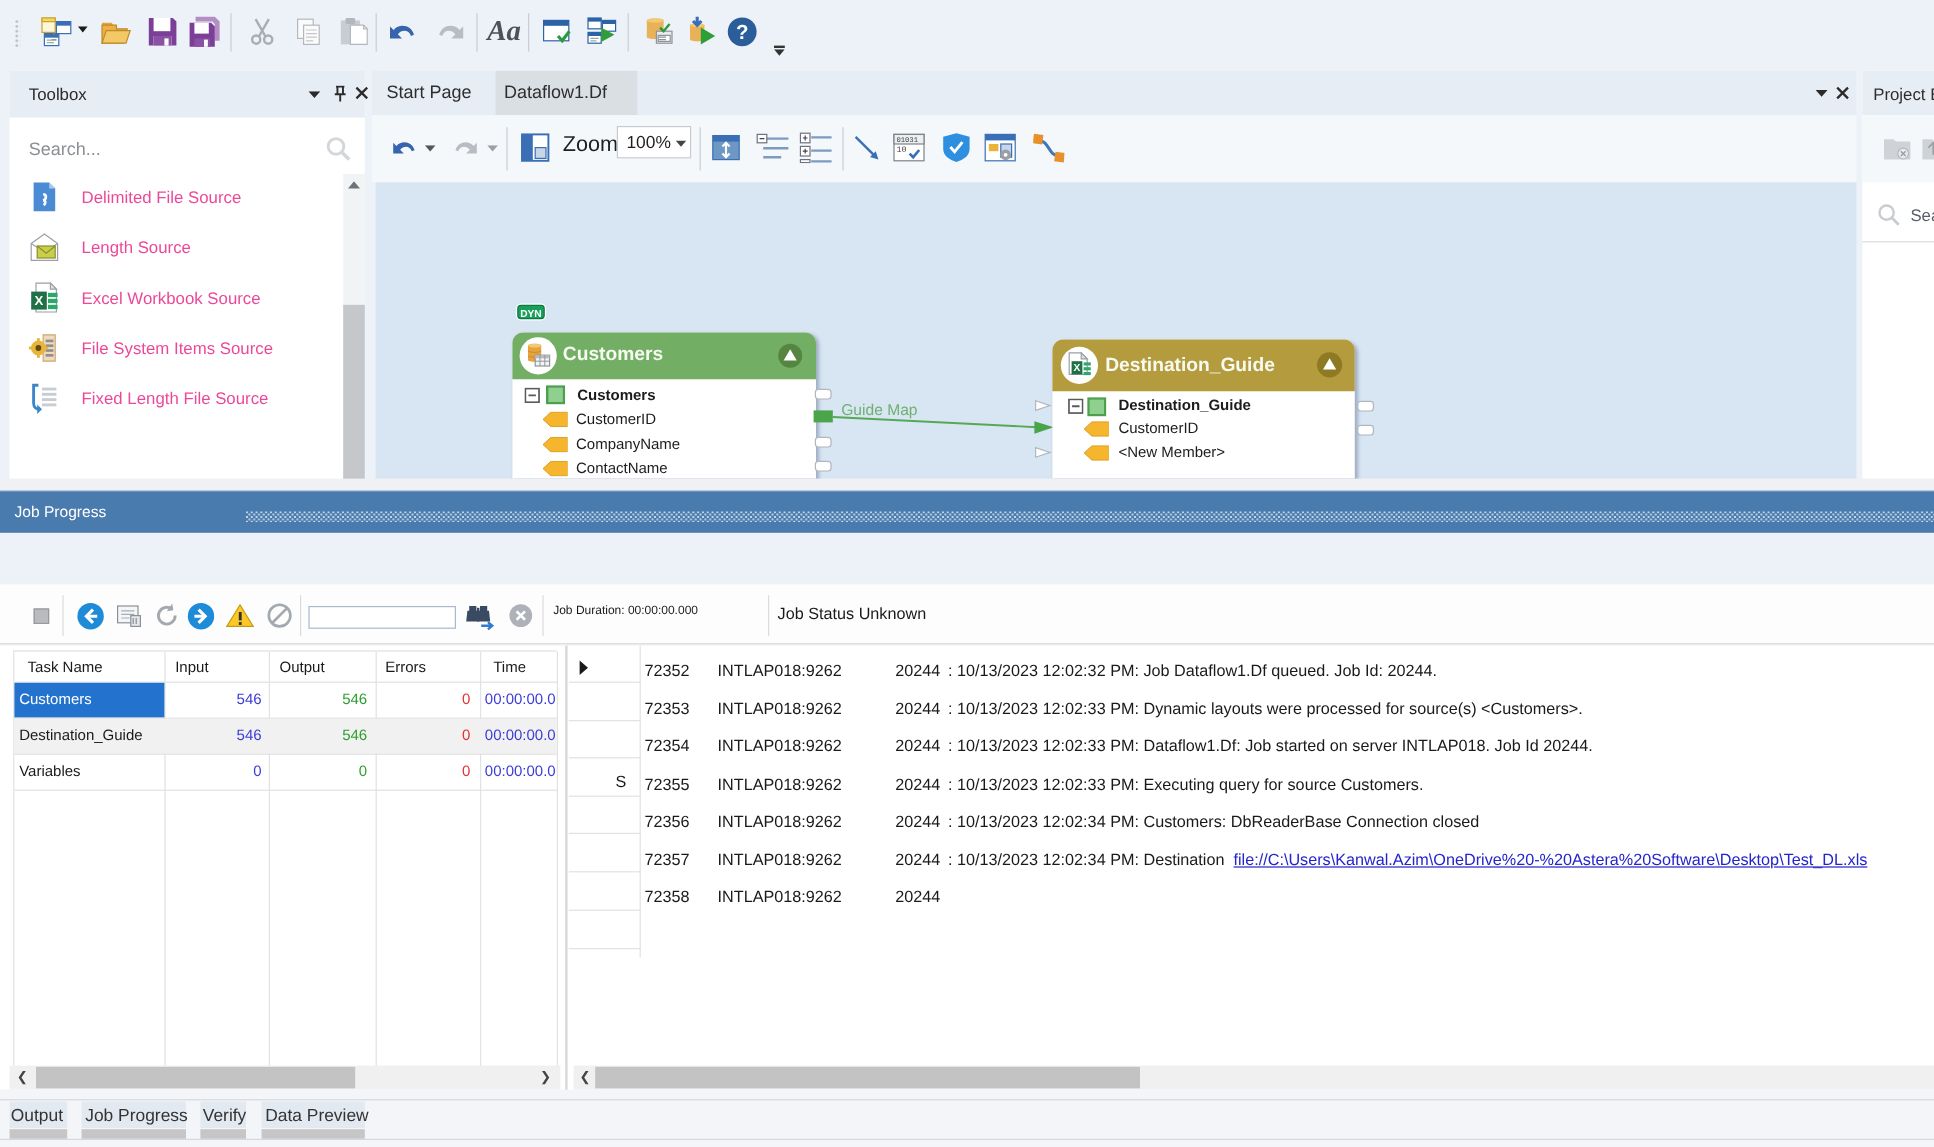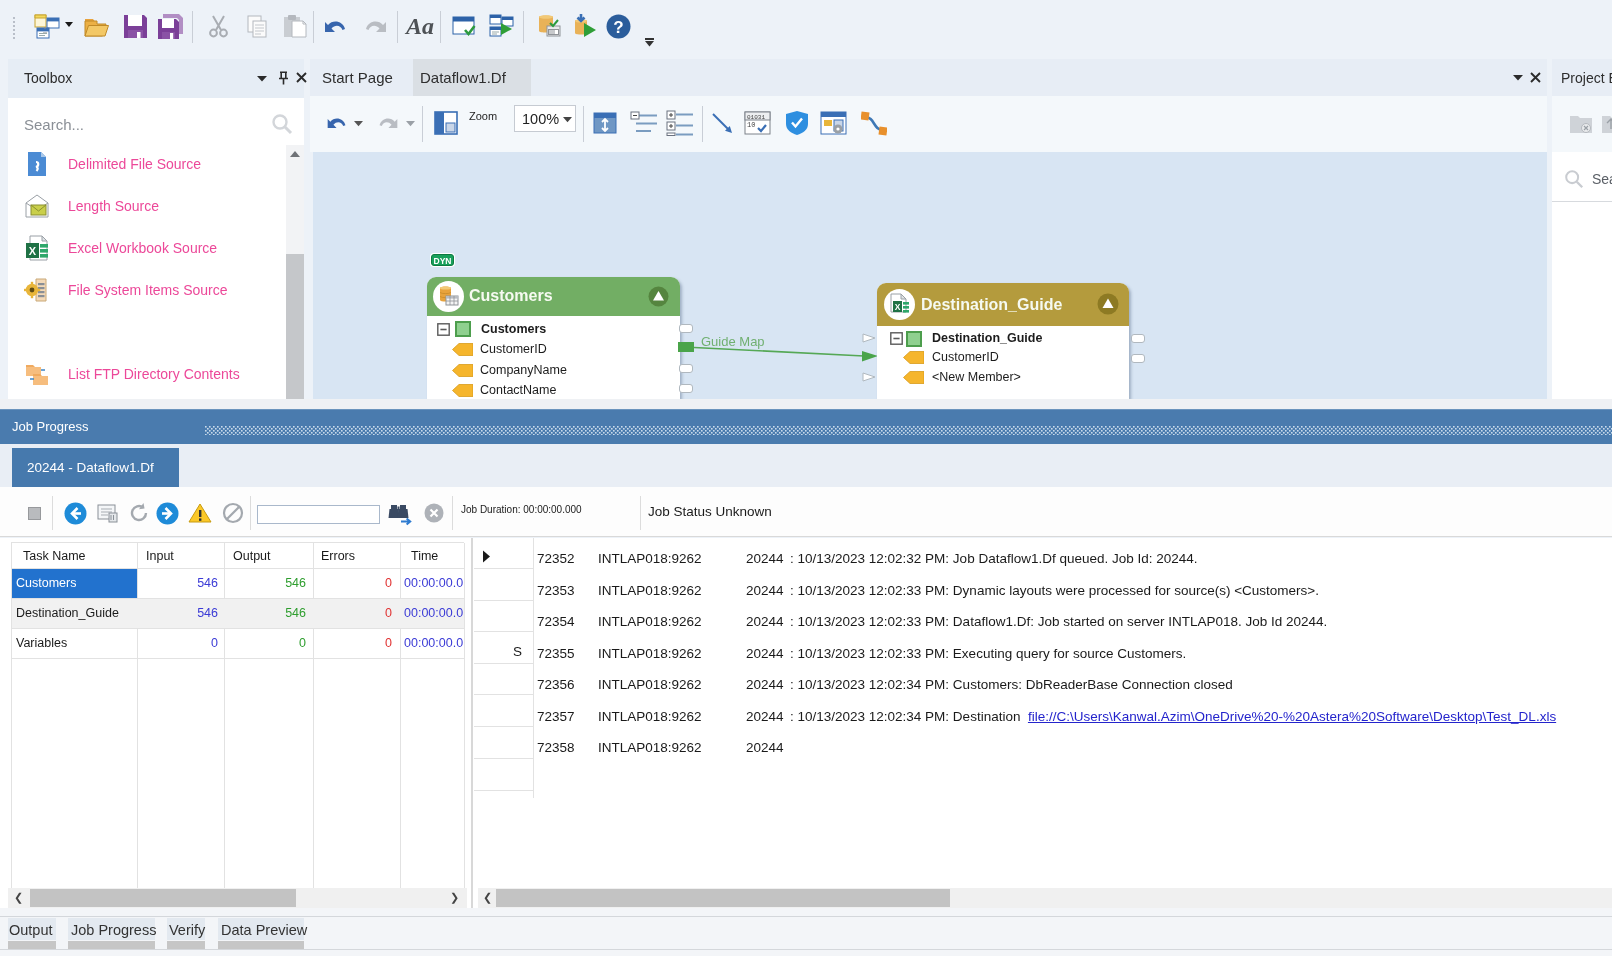--- a/index.html
+++ b/index.html
@@ -264,33 +264,32 @@
           <circle cx="8" cy="13" r="2.4" fill="#5f4a12"></circle>
           <g fill="#e8b53a">
             <rect x="6.8" y="4.8" width="2.4" height="3"></rect>
             <rect x="6.8" y="18.2" width="2.4" height="3"></rect>
             <rect x="-0.2" y="11.8" width="3" height="2.4"></rect>
             <rect x="13.2" y="11.8" width="3" height="2.4"></rect>
           </g>
         </svg>
     <span class="tx">File System Items Source</span>
   </div>
-  <div class="tb-item" style="top:294px;">
+  <div class="tb-item" style="top:252px;">
     <svg class="ic" viewBox="0 0 26 26">
-          <g>
-            <path d="M2 4 h7 l2 2 h6 v9 h-15 z" fill="#f0aa5f"></path>
-            <path d="M2 6 h15 v9 h-15 z" fill="#f6bd7e"></path>
+          <path d="M8 2 H4 V17 c0 4 3 5 5 5" fill="none" stroke="#3d85c8" stroke-width="2.4"></path>
+          <path d="M7 18 l4 4 -4 4 z" fill="#3d85c8"></path>
+          <g fill="#c9cdd2">
+            <rect x="11" y="4" width="12" height="2.4"></rect>
+            <rect x="11" y="8.4" width="12" height="2.4"></rect>
+            <rect x="11" y="12.8" width="12" height="2.4"></rect>
+            <rect x="11" y="17.2" width="12" height="2.4"></rect>
           </g>
-          <g>
-            <path d="M9 13 h7 l2 2 h6 v9 h-15 z" fill="#f0aa5f"></path>
-            <path d="M9 15 h15 v9 h-15 z" fill="#f6bd7e"></path>
-          </g>
-          <path d="M6 18 h4 M17 9 h4" stroke="#3d85c8" stroke-width="1.6"></path>
-        </svg>
-    <span class="tx">List FTP Directory Contents</span>
+        </svg>
+    <span class="tx">Fixed Length File Source</span>
   </div>
 </div>
 
 <div id="doc">
   <div id="tabbar">
     <span class="abs" style="left:12px;top:10px;font-size:15px;color:#2e2e2e;">Start Page</span>
     <div class="abs" style="left:103px;top:0;width:118px;height:37px;background:#dadfe4;"></div>
     <span class="abs" style="left:110px;top:10px;font-size:15px;color:#2e2e2e;">Dataflow1.Df</span>
     <svg class="abs" style="left:1203px;top:16px;width:10px;height:6px;" viewBox="0 0 10 6">
           <path d="M0 0 h10 l-5 5.6 z" fill="#2b2b2b"></path>
@@ -311,21 +310,21 @@
         </svg>
     <svg class="abs" style="left:96px;top:25px;width:9px;height:6px;" viewBox="0 0 9 6">
           <path d="M0 0 h9 l-4.5 5.2 z" fill="#9aa0a6"></path>
         </svg>
     <div class="sep-v" style="left:112px;top:10px;height:36px;"></div>
     <svg class="abs" style="left:123px;top:14px;width:26px;height:26px;" viewBox="0 0 26 26">
           <rect x="2" y="2" width="22" height="22" fill="#fff" stroke="#3a6fb5" stroke-width="1.6"></rect>
           <rect x="2" y="2" width="9" height="22" fill="#3a6fb5"></rect>
           <rect x="13" y="13" width="9" height="9" fill="#c9d6e8" stroke="#3a6fb5"></rect>
         </svg>
-    <span class="abs" style="left:159px;top:14px;font-size:11px;color:#1f1f1f;">Zoom</span>
+    <span class="abs" style="left:159px;top:14px;font-size:18px;color:#1f1f1f;">Zoom</span>
     <div class="abs" style="left:204px;top:9px;width:62px;height:27px;background:#fff;border:1px solid #c6cbd2;">
       <span class="abs" style="left:7px;top:5px;font-size:14.5px;color:#1f1f1f;">100%</span>
       <svg class="abs" style="left:48px;top:11px;width:9px;height:6px;" viewBox="0 0 9 6">
             <path d="M0 0 h9 l-4.5 5.2 z" fill="#444"></path>
           </svg>
     </div>
     <div class="sep-v" style="left:273px;top:10px;height:36px;"></div>
     <svg class="abs" style="left:282px;top:14px;width:26px;height:26px;" viewBox="0 0 26 26">
           <rect x="2" y="3" width="22" height="20" fill="#6f97c4" stroke="#3a6fb5"></rect>
           <rect x="2" y="3" width="22" height="5" fill="#3a6fb5"></rect>
@@ -513,25 +512,20 @@
   <svg class="abs" style="left:205px;top:16px;width:1407px;height:9px;">
     <defs>
           <pattern id="dotp" width="4" height="4" patternUnits="userSpaceOnUse">
             <rect x="0" y="0" width="1.6" height="1.6" fill="#c8d9ea"></rect>
             <rect x="2" y="2" width="1.6" height="1.6" fill="#c8d9ea"></rect>
           </pattern>
         </defs>
     <rect x="0" y="0" width="1407" height="9" fill="url(#dotp)"></rect>
   </svg>
 </div>
-<div id="jp-tabs">
-      <div id="jp-tab">
-        <span style="position:absolute;left:15px;top:12px;">20244 - Dataflow1.Df</span>
-      </div>
-    </div>
 <div id="jp-toolbar">
   <div class="abs" style="left:28px;top:20px;width:13px;height:13px;background:#b9bbbe;border:1px solid #97999c;"></div>
   <div class="sep-v" style="left:52px;top:9px;height:34px;background:#dcdcdc;"></div>
   <svg class="abs" style="left:64px;top:15px;" width="23" height="23" viewBox="0 0 23 23">
         <circle cx="11.5" cy="11.5" r="11" fill="#1e8bd8"></circle>
         <path d="M13.5 6 L8 11.5 L13.5 17" stroke="#fff" stroke-width="2.6" fill="none"></path>
         <path d="M8 11.5 H17" stroke="#fff" stroke-width="2.6"></path>
       </svg>
   <svg class="abs" style="left:96px;top:15px;" width="23" height="23" viewBox="0 0 23 23">
         <rect x="2" y="3" width="17" height="14" fill="#f4f6f8" stroke="#8a9097"></rect>

